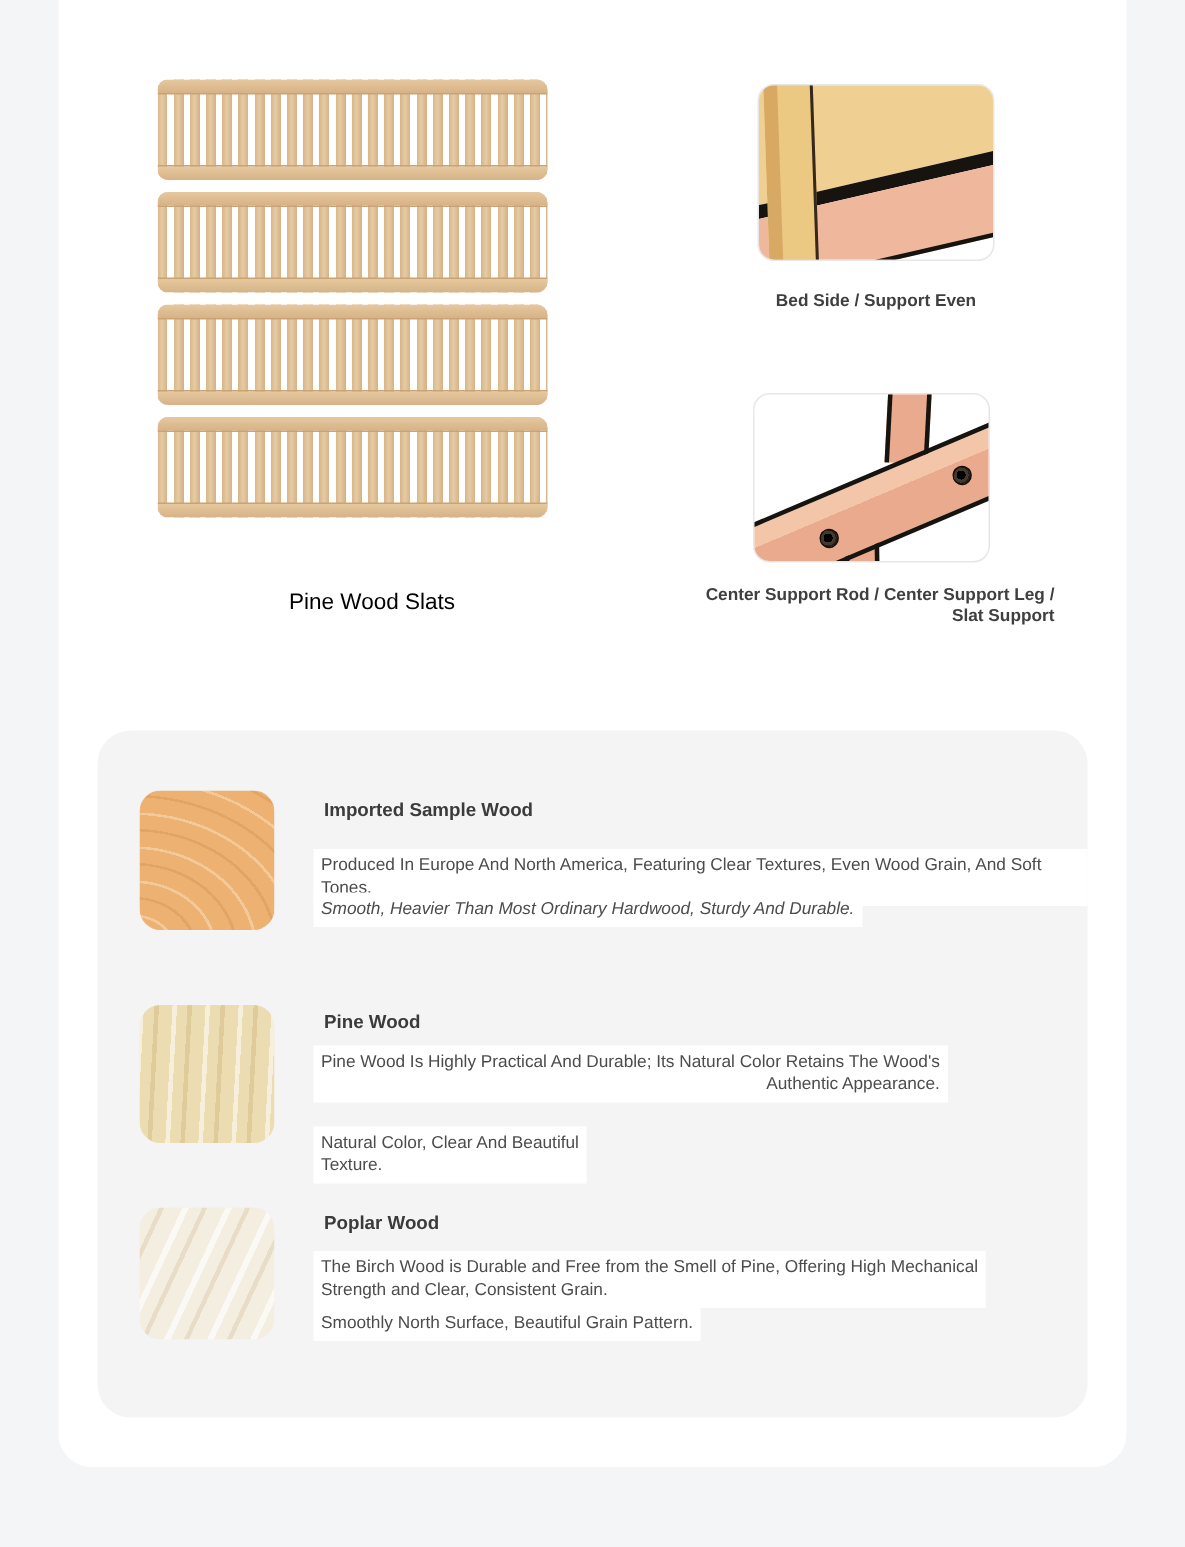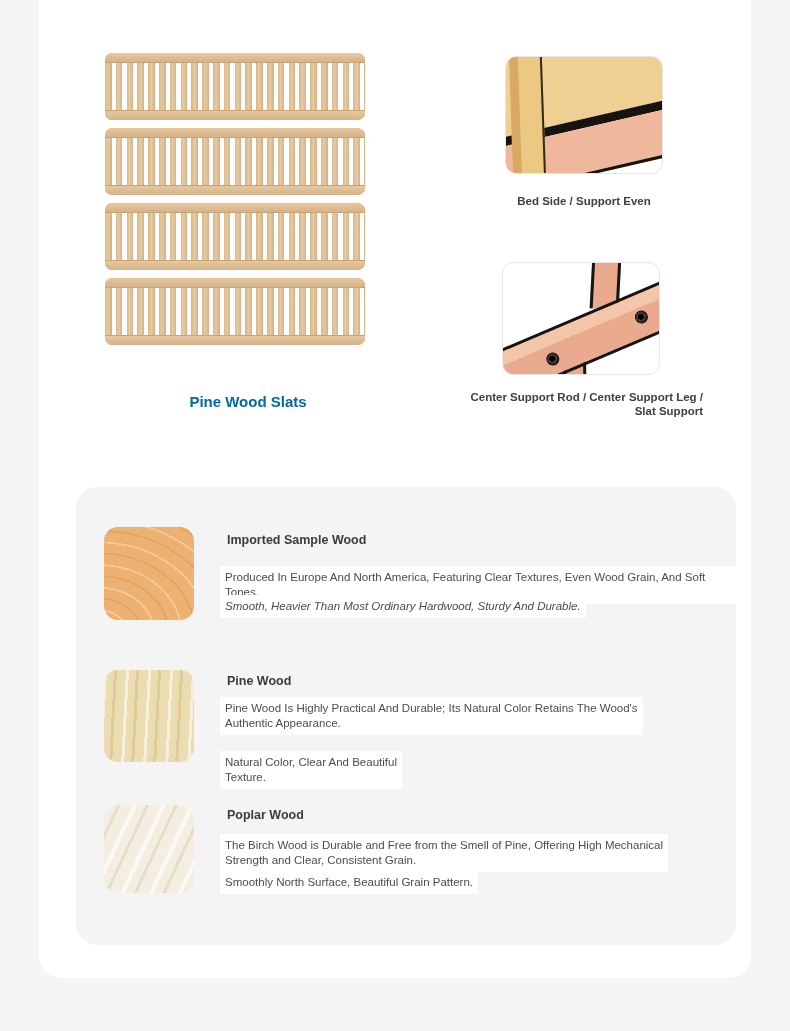--- a/index.html
+++ b/index.html
@@ -10,21 +10,21 @@
 
   
   .slats-img { position:absolute; left:66px; top:53px; width:260px; height:292px; display:flex; flex-direction:column; justify-content:space-between; }
   .slat-panel { position:relative; height:67px; border-radius:7px; overflow:hidden;
     background:repeating-linear-gradient(90deg,#d8b68b 0px,#e7cba3 3px,#d5b186 6.6px,#ffffff 6.6px,#ffffff 10.8px); }
   .slat-panel::before, .slat-panel::after { content:""; position:absolute; left:0; right:0; height:9px;
     background:linear-gradient(180deg,#e6c89f 0%,#d7b287 100%); }
   .slat-panel::before { top:0; border-bottom:1px solid #c9a374; }
   .slat-panel::after { bottom:0; border-top:1px solid #c9a374; }
 
-  .caption-main { position:absolute; left:79px; top:393px; width:260px; text-align:center; font-size:15px; font-weight:700; color:#0369a1; white-space:nowrap; }
+  .caption-main { position:absolute; left:79px; top:393px; width:260px; text-align:center; font-size:15px; font-weight:400; color:#000000; white-space:nowrap; }
 
   
   .img-frame { position:absolute; background:#ffffff; border:1px solid #e7e7e7; border-radius:11px; overflow:hidden; }
   .bedside { left:466px; top:56px; width:158px; height:118px; }
   .bs-rot { position:absolute; left:-45px; top:-55px; width:290px; height:250px; transform:rotate(-13deg); }
   .bs-band { position:absolute; left:0; right:0; }
   .bs-tan-top { top:0; height:112px; background:#f0cf92; }
   .bs-black { top:112px; height:9px; background:#17130f; }
   .bs-pink { top:121px; height:47px; background:#efb89d; border-bottom:3px solid #17130f; }
   .bs-tan2 { top:186px; height:26px; background:#f0cf92; border-bottom:3px solid #17130f; }
@@ -42,36 +42,36 @@
   .cs-rot { position:absolute; left:-55px; top:-14px; width:300px; height:200px; transform:rotate(-23deg); }
   .cs-beam { position:absolute; left:0; right:0; top:62px; height:48px;
     background:linear-gradient(180deg,#f3c6aa 0px,#f3c6aa 13px,#eaaa8d 13px);
     border-top:3px solid #17130f; border-bottom:3px solid #17130f; }
   .screw { position:absolute; width:13px; height:13px; border-radius:50%;
     background:radial-gradient(circle at 45% 45%, #000 0 3px, #45392f 3px 5px, #261f18 5px); border:1px solid #120e0a; }
   .screw-1 { left:98px; top:20px; } .screw-2 { left:196px; top:16px; }
   .center-cap { left:429px; top:391px; width:235px; text-align:right; white-space:pre-line; }
 
   
-  .material-card { position:absolute; left:37px; top:487px; width:660px; height:458px; background:#f4f4f5; border-radius:22px; }
+  .material-card { position:absolute; left:26px; top:487px; width:660px; height:458px; background:#f4f4f5; border-radius:22px; }
   .m-row { position:absolute; left:0; width:100%; }
   .row-0 { top:40px; } .row-1 { top:183px; } .row-2 { top:318px; }
   .swatch { position:absolute; left:28px; top:0; width:90px; border-radius:14px; }
   .row-0 .swatch { height:93px; } .row-1 .swatch { height:92px; } .row-2 .swatch { height:88px; }
   .swatch-imported { background-color:#edb272;
     background-image:repeating-radial-gradient(ellipse 160% 130% at -5% 115%, rgba(255,244,224,0.35) 0 2px, rgba(0,0,0,0) 2px 14px, rgba(176,116,48,0.20) 14px 16px, rgba(0,0,0,0) 16px 27px); }
   .swatch-pine { background-color:#ecdcb2;
     background-image:repeating-linear-gradient(93deg, rgba(255,255,255,0.55) 0 3px, rgba(0,0,0,0) 3px 10px, rgba(190,158,94,0.28) 10px 13px, rgba(0,0,0,0) 13px 22px); }
   .swatch-poplar { background-color:#f4eee1;
     background-image:repeating-linear-gradient(115deg, rgba(255,255,255,0.65) 0 4px, rgba(0,0,0,0) 4px 12px, rgba(205,180,140,0.30) 12px 15px, rgba(0,0,0,0) 15px 26px); }
   .m-title { position:absolute; left:151px; font-size:12.5px; font-weight:700; color:#3b3b3b; line-height:15px; white-space:nowrap; }
   .m-para { position:absolute; left:144px; display:inline-block; background:#ffffff; padding:4px 5px;
     font-size:11.5px; line-height:15px; color:#4c4c4c; white-space:pre-line; }
   .row-0 .m-title { top:6px; } .row-0 .p0 { top:39px; } .row-0 .p1 { top:68px;font-style:italic; }
-  .row-1 .m-title { top:4px;text-align:right; } .row-1 .p0 { top:27px; } .row-1 .p1 { top:65px;margin-top:16px; }
+  .row-1 .m-title { top:4px;text-align:right; } .row-1 .p0 { top:27px;text-align:right; } .row-1 .p1 { top:65px;margin-top:16px; }
   .row-2 .m-title { top:3px; } .row-2 .p0 { top:29px; } .row-2 .p1 { top:66px; }
 </style>
 </head>
 <body>
 
 <div class="page">
   <div class="content-card">
 
     <div class="slats-img">
       <div class="slat-panel"></div>

